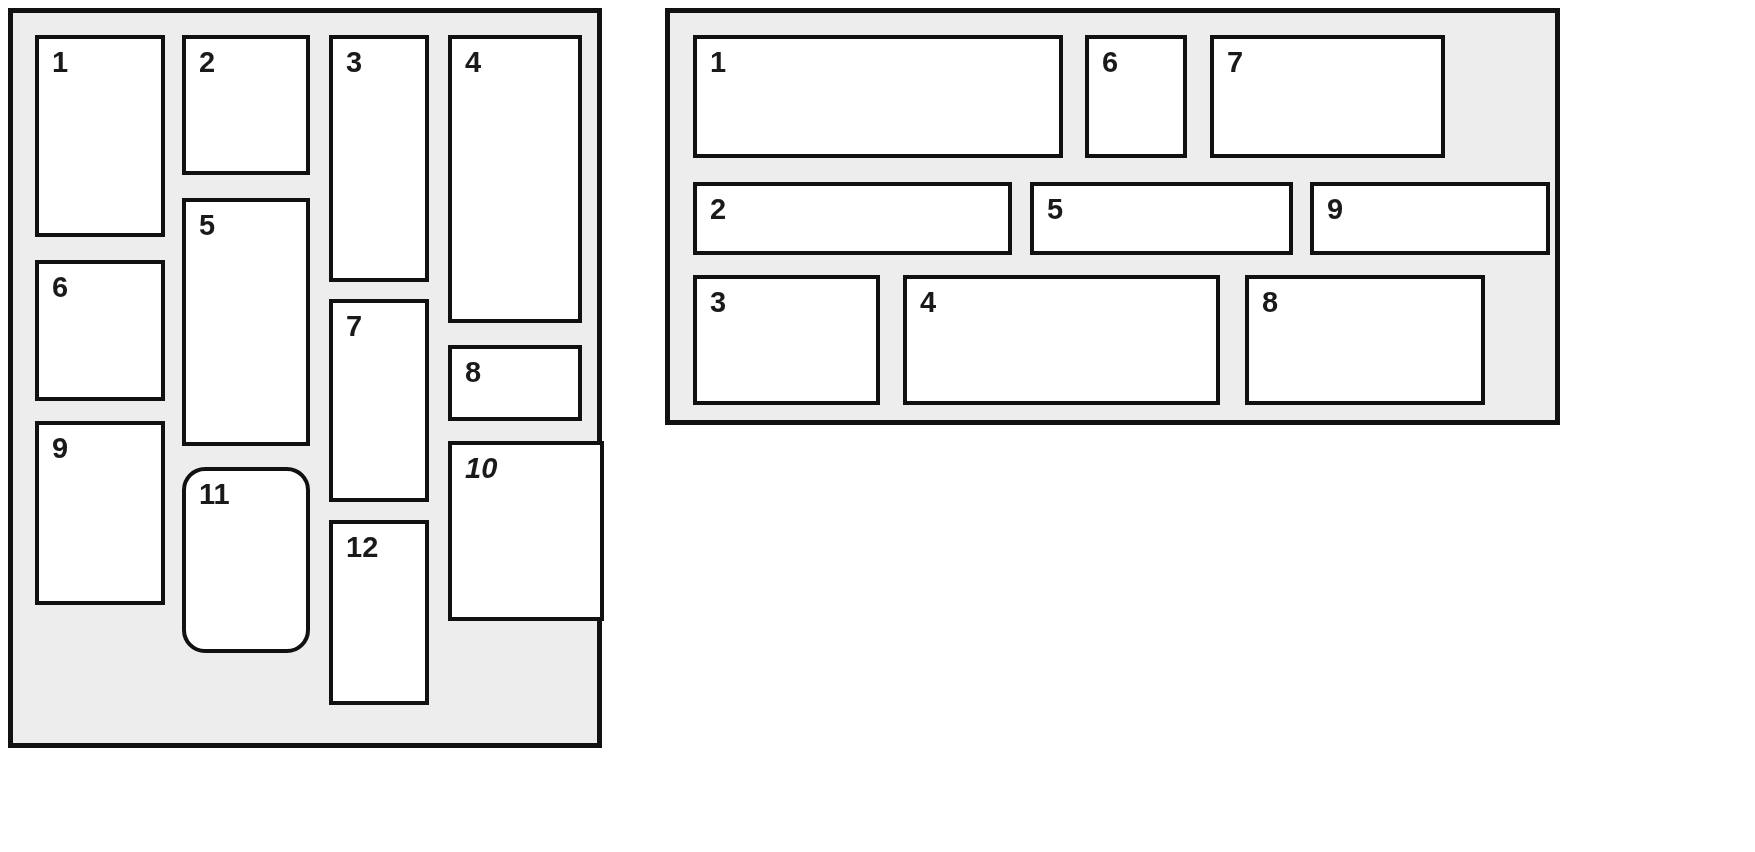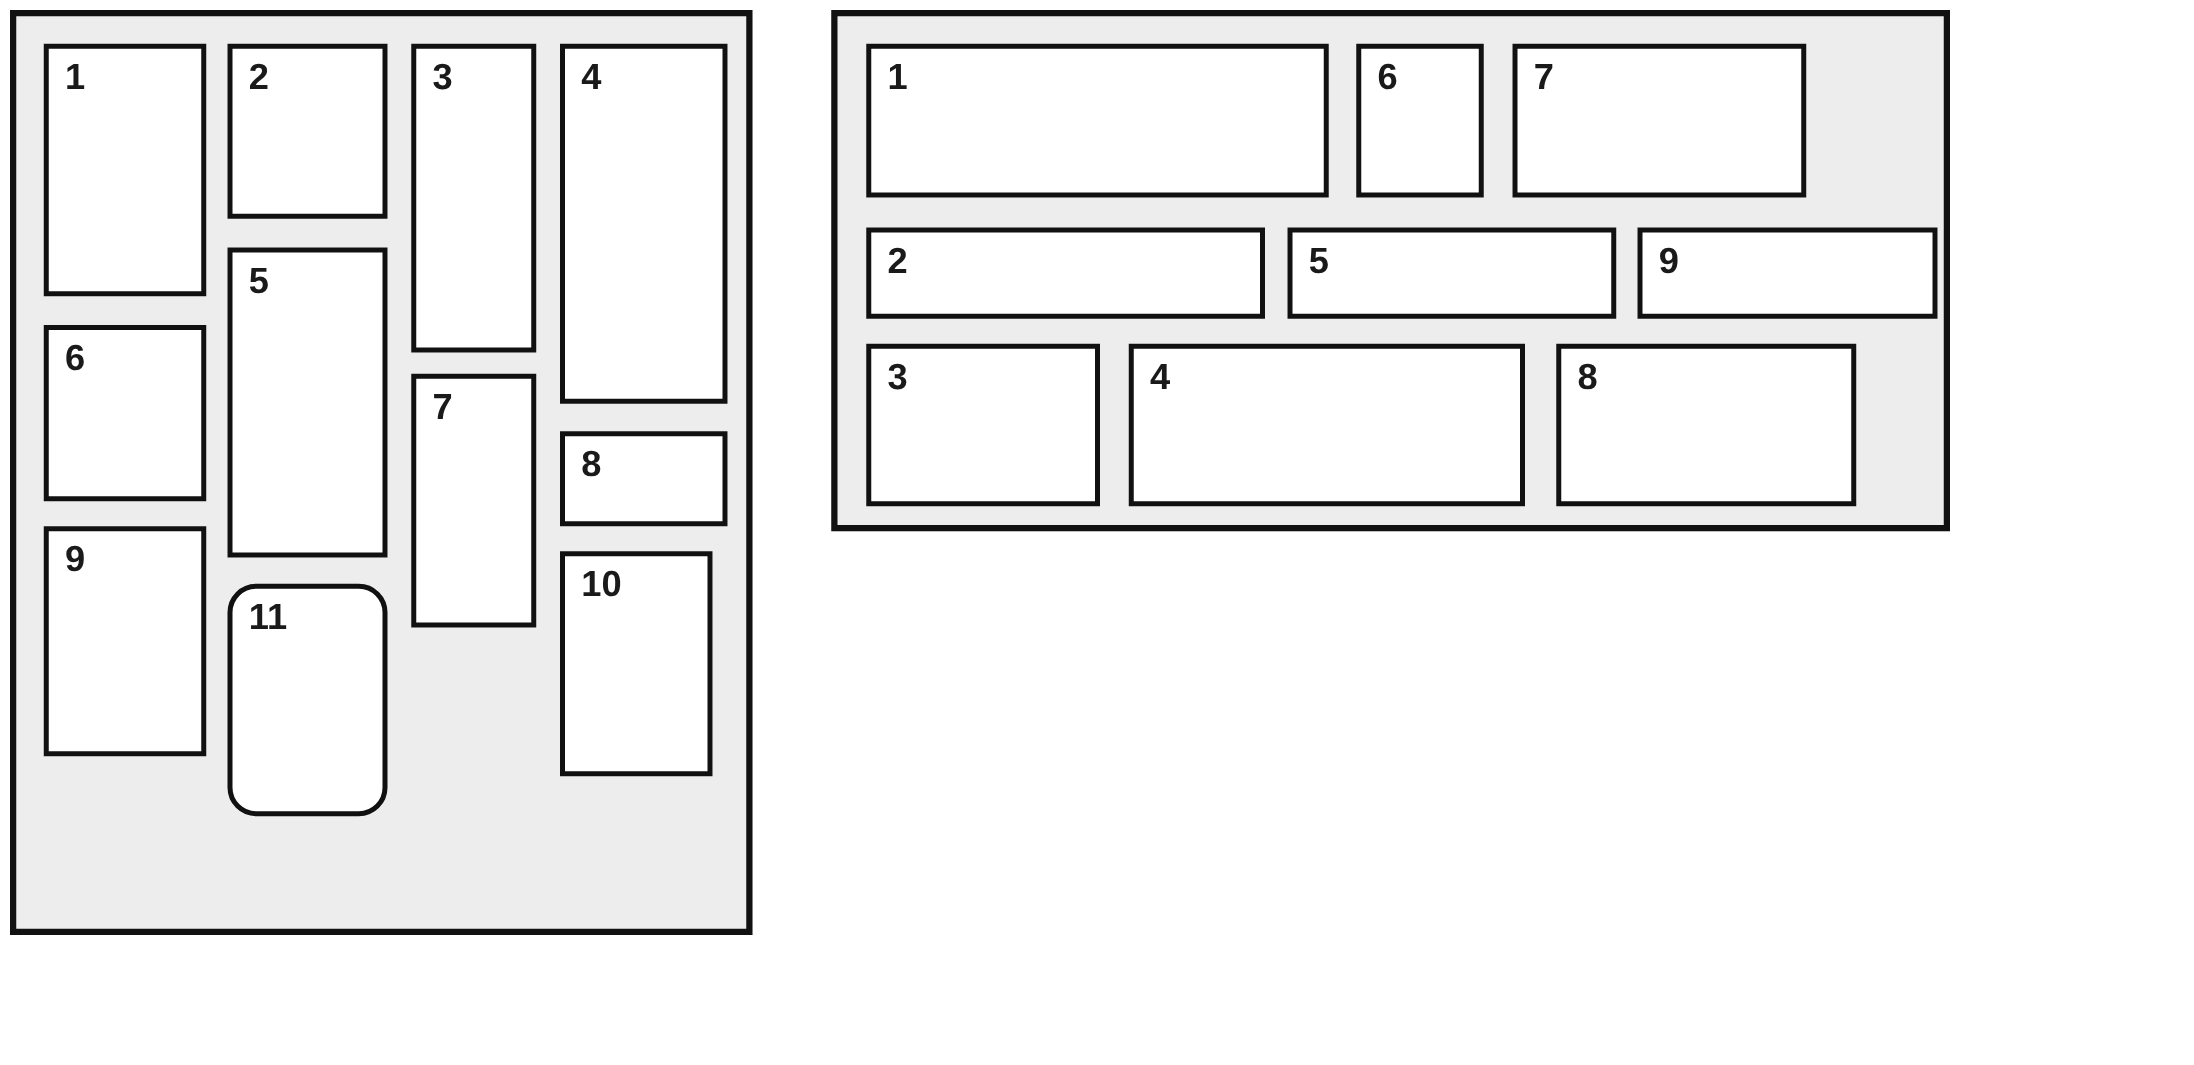--- a/index.html
+++ b/index.html
@@ -59,25 +59,28 @@
     </div>
     <div class="box" style="left: 316px; top: 286px; width: 100px; height: 203px;">
       <span class="box-label">7</span>
     </div>
     <div class="box" style="left: 435px; top: 332px; width: 134px; height: 76px;">
       <span class="box-label">8</span>
     </div>
     <div class="box" style="left: 22px; top: 408px; width: 130px; height: 184px;">
       <span class="box-label">9</span>
     </div>
-    <div class="box" style="left: 435px; top: 428px; width: 122px; height: 180px;">
+    <div class="box" style="left: 435px; top: 428px; width: 156px; height: 180px; font-style: italic;">
       <span class="box-label">10</span>
     </div>
     <div class="box" style="left: 169px; top: 454px; width: 128px; height: 186px; border-radius: 23px;">
       <span class="box-label">11</span>
+    </div>
+    <div class="box" style="left: 316px; top: 507px; width: 100px; height: 185px;">
+      <span class="box-label">12</span>
     </div>
   </div>
 
 <div class="panel" id="panel-right" style="left: 665px; top: 8px; width: 895px; height: 417px;">
     <div class="box" style="left: 23px; top: 22px; width: 370px; height: 123px;">
       <span class="box-label">1</span>
     </div>
     <div class="box" style="left: 23px; top: 169px; width: 319px; height: 73px;">
       <span class="box-label">2</span>
     </div>

